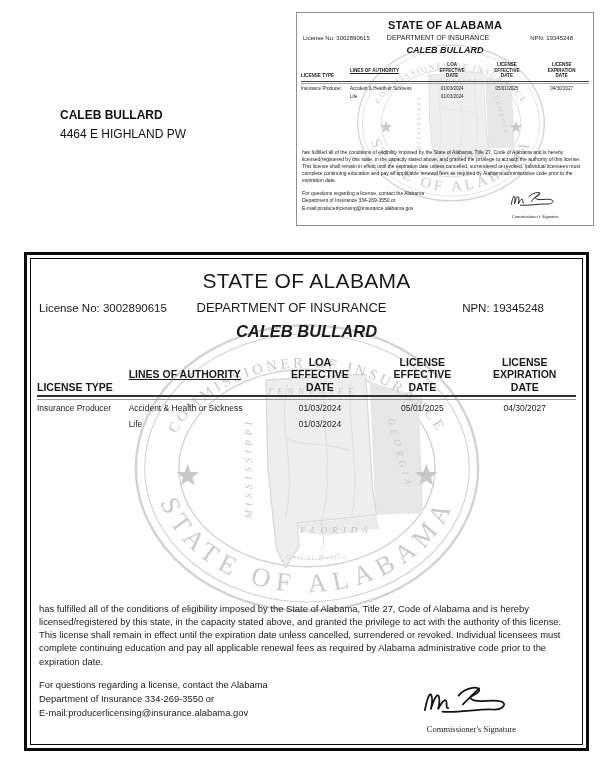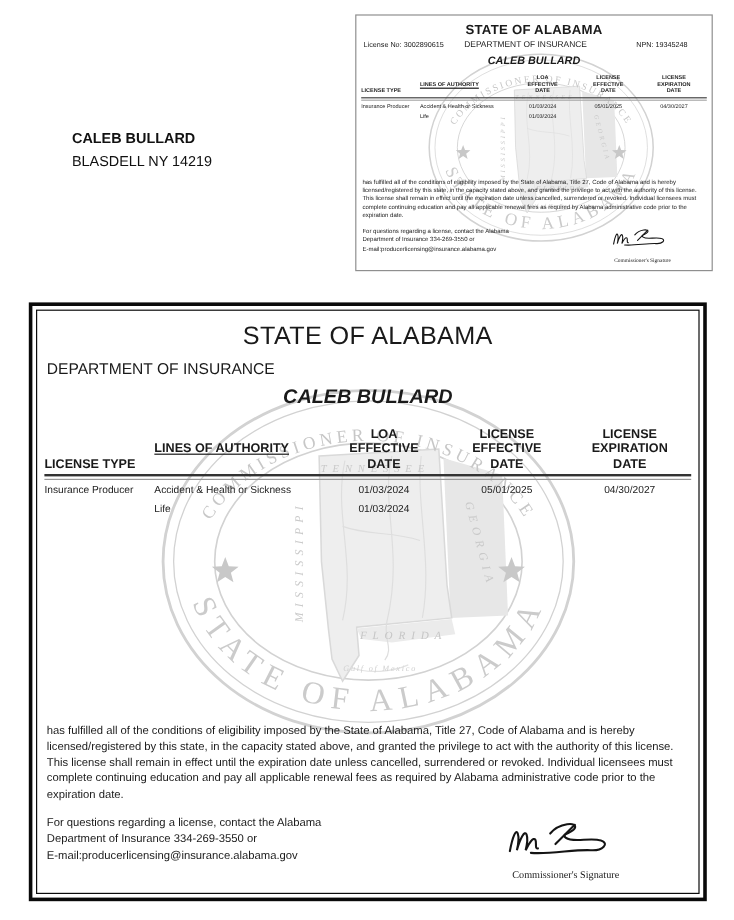--- a/index.html
+++ b/index.html
@@ -125,21 +125,21 @@
         <path d="M58,32 L80,10"></path>
       </g>
     </symbol>
   </defs>
 </svg>
 
 <div class="page">
 
   <div class="address-block">
     <div class="name">CALEB BULLARD</div>
-    <div>BLASDELL NY 14219</div>
+    <div>4464 E HIGHLAND PW</div>
   </div>
 
   <div class="card card-sm">
     <div class="card-inner">
       <svg class="seal">
           <use href="#seal"></use>
         </svg>
       <div class="content">
         <div class="title">STATE OF ALABAMA</div>
         <div class="subrow">
@@ -203,21 +203,23 @@
   </div>
 
   <div class="card card-lg">
     <div class="card-inner">
       <svg class="seal">
           <use href="#seal"></use>
         </svg>
       <div class="content">
         <div class="title">STATE OF ALABAMA</div>
         <div class="subrow">
+          <div><span>License No:</span> <span>3002890615</span></div>
           <div class="dept">DEPARTMENT OF INSURANCE</div>
+          <div class="npn-cell"><span>NPN:</span> <span>19345248</span></div>
         </div>
         <div class="holder">CALEB BULLARD</div>
         <div class="tbl">
           <div class="thead">
             <div class="th">LICENSE TYPE</div>
             <div class="th th-lift">LINES OF AUTHORITY</div>
             <div class="th tc">
               <div>LOA</div>
                 <div>EFFECTIVE</div>
                 <div>DATE</div>

